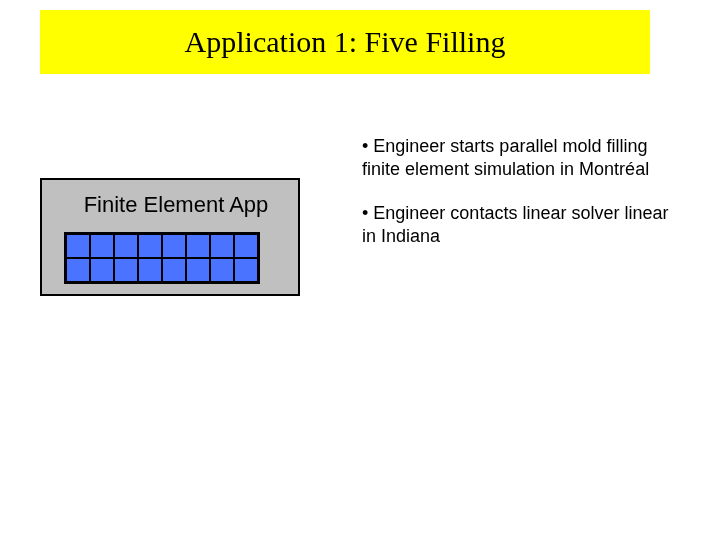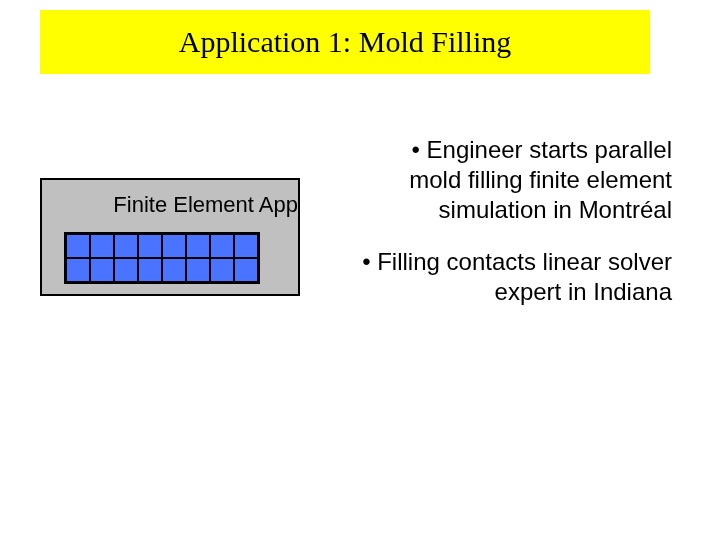--- a/index.html
+++ b/index.html
@@ -41,21 +41,21 @@
     height: 118px;
     background: #c0c0c0;
     border: 2px solid #000;
     box-sizing: border-box;
   }
   .fe-label {
     position: absolute;
     left: 0;
     right: 0;
     top: 12px;
-    text-align: right;
+    text-align: center;
     font-size: 22px;
     padding-left: 12px;
   }
   .fe-grid {
     position: absolute;
     left: 22px;
     bottom: 10px;
     display: grid;
     grid-template-columns: repeat(8, 24px);
     grid-template-rows: repeat(2, 24px);
@@ -66,35 +66,34 @@
     height: 24px;
     background: #4a73ff;
     border: 1px solid #000;
     box-sizing: border-box;
   }
   .bullets {
     position: absolute;
     left: 362px;
     top: 135px;
     width: 310px;
-    font-size: 24px;
+    font-size: 18px;
     line-height: 1.25;
-    text-align: right;
   }
   .bullet {
     margin-bottom: 22px;
   }
 </style>
 </head>
 <body>
 
 <div class="slide">
 
   <div class="title-banner">
-    <div class="title-text">Application 1: Mold Filling</div>
+    <div class="title-text">Application 1: Five Filling</div>
   </div>
 
   <div class="fe-box">
     <div class="fe-label">Finite Element App</div>
     <div class="fe-grid">
       <div class="fe-cell"></div>
       <div class="fe-cell"></div>
       <div class="fe-cell"></div>
       <div class="fe-cell"></div>
       <div class="fe-cell"></div>
@@ -107,16 +106,16 @@
       <div class="fe-cell"></div>
       <div class="fe-cell"></div>
       <div class="fe-cell"></div>
       <div class="fe-cell"></div>
       <div class="fe-cell"></div>
     </div>
   </div>
 
   <div class="bullets">
     <div class="bullet">• Engineer starts parallel mold filling finite element simulation in Montréal</div>
-    <div class="bullet">• Filling contacts linear solver expert in Indiana</div>
+    <div class="bullet">• Engineer contacts linear solver linear in Indiana</div>
   </div>
 
 </div>
 
 </body></html>

